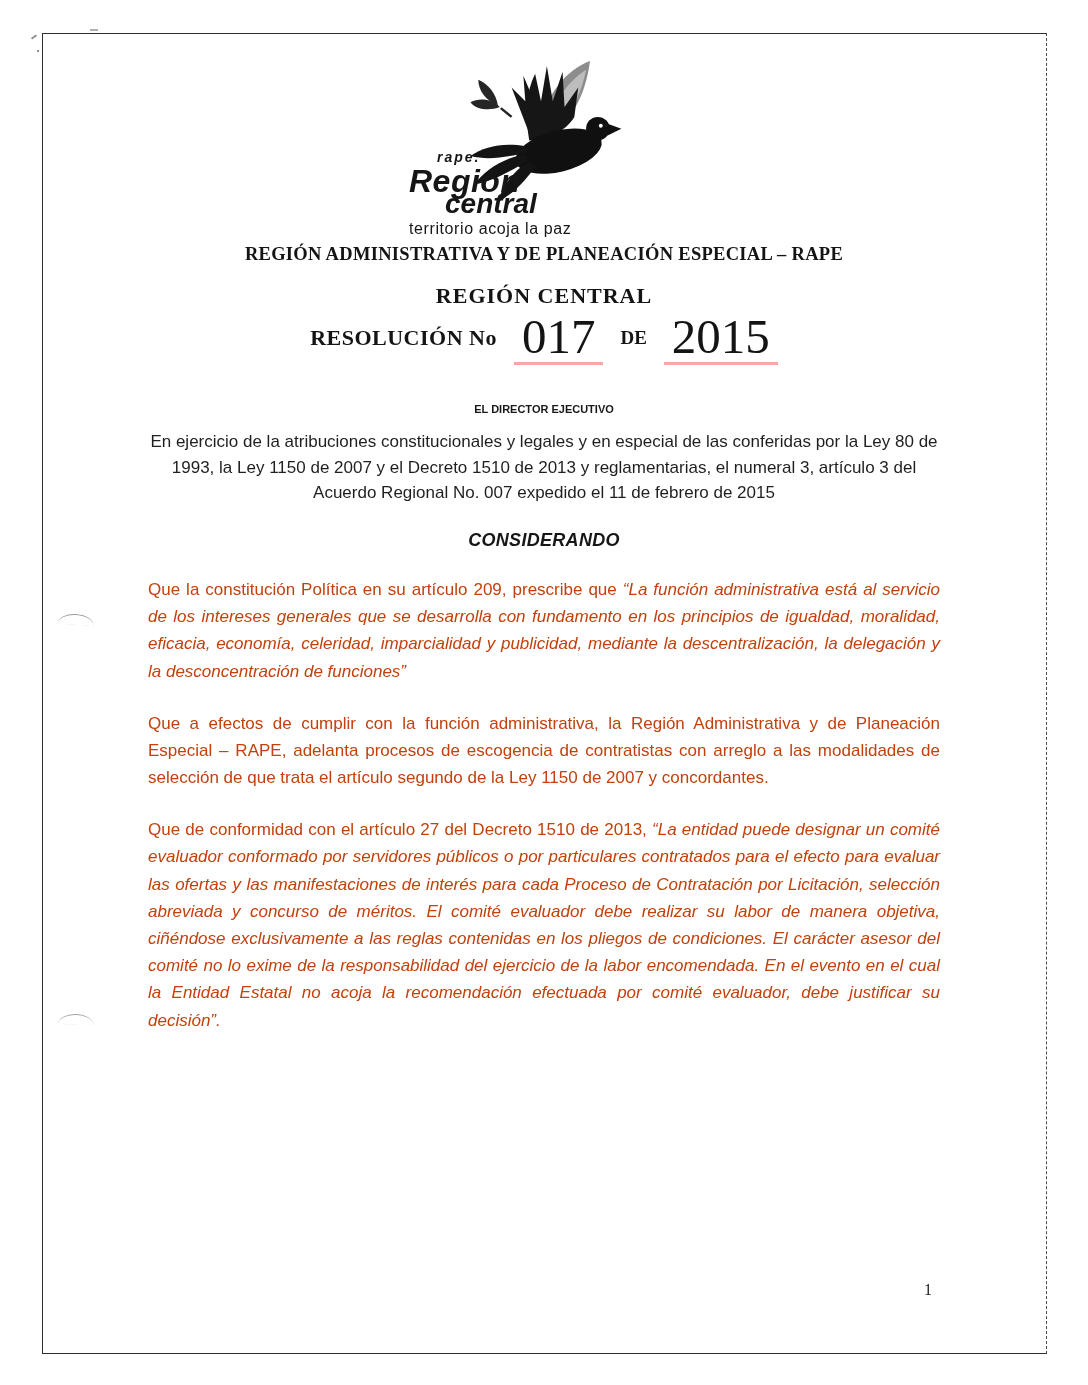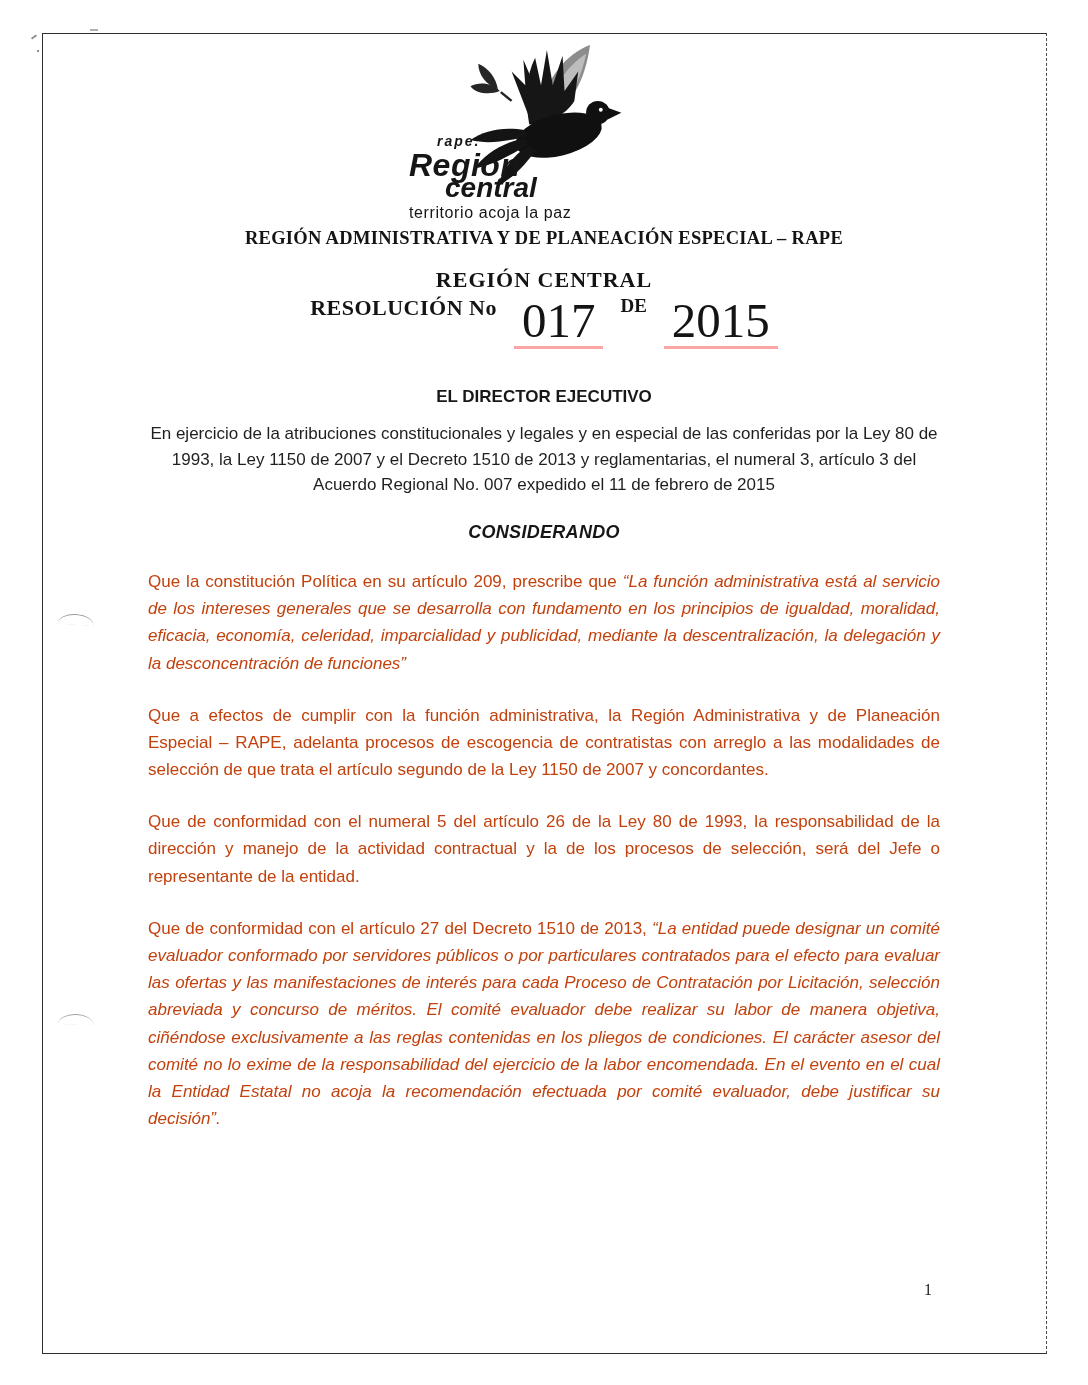--- a/index.html
+++ b/index.html
@@ -15,46 +15,46 @@
   .scan-border{
     position:absolute;
     left:42px;top:33px;
     width:1003px;height:1319px;
     border:1.5px solid #2e2e2e;
     border-right:1.5px dashed #4a4a4a;
     pointer-events:none;
   }
   .content{
     position:absolute;
-    left:148px;top:40px;
+    left:148px;top:56px;
     width:792px;
   }
   
   .logo-wrap{display:flex;justify-content:center;}
   .logo{position:relative;width:210px;height:172px;transform:translateX(-16px);}
   .logo svg{position:absolute;right:-6px;top:0;}
   .logo-text{position:absolute;left:-14px;top:94px;line-height:1;color:#161616;white-space:nowrap;}
   .logo-rape{font-size:14px;font-weight:bold;font-style:italic;letter-spacing:2px;margin-left:28px;}
   .logo-region{font-size:32px;font-weight:bold;font-style:italic;letter-spacing:.5px;margin-top:1px;}
   .logo-central{font-size:28px;font-weight:bold;font-style:italic;margin-left:36px;margin-top:-7px;}
   .logo-tagline{font-size:16px;margin-top:3px;letter-spacing:.6px;}
   
   .hdr1{margin-top:16px;text-align:center;font-family:"Liberation Serif",serif;
         font-weight:bold;font-size:18.5px;letter-spacing:.3px;color:#141414;}
   .hdr2{margin-top:18px;text-align:center;font-family:"Liberation Serif",serif;
         font-weight:bold;font-size:22px;letter-spacing:1px;color:#141414;}
-  .res-row{display:flex;justify-content:center;align-items:flex-start;gap:17px;
+  .res-row{display:flex;justify-content:center;align-items:center;gap:17px;
            font-family:"Liberation Serif",serif;color:#141414;margin-top:2px;}
   .res-label{font-weight:bold;font-size:22px;letter-spacing:.5px;}
   .res-num{font-size:49px;border-bottom:3px solid #fca5a5;padding:0 8px;line-height:1.05;}
   .res-de{font-weight:bold;font-size:19px;}
   .subject{margin:6px auto 0;width:740px;text-align:center;
            font-family:"Liberation Serif",serif;font-style:italic;
            font-size:19.5px;line-height:1.38;color:#1a1a1a;}
-  .director{margin-top:38px;text-align:center;font-weight:bold;font-size:17px;color:#181818;}
+  .director{margin-top:38px;text-align:center;font-weight:bold;font-size:11px;color:#181818;}
   .intro{margin:14px auto 0;width:792px;text-align:center;font-size:17px;line-height:1.5;}
   .considerando{margin-top:24px;text-align:center;font-weight:bold;font-style:italic;
                 font-size:18px;letter-spacing:.3px;color:#161616;}
   
   .body-par{margin:25px 0 0;text-align:justify;font-size:17px;line-height:1.6;color:#c2410c;}
   .q{font-style:italic;}
   
   .page-num{position:absolute;left:924px;top:1281px;
             font-family:"Liberation Serif",serif;font-size:16px;color:#222;}
   
@@ -133,20 +133,19 @@
 
     <div class="intro">En ejercicio de la atribuciones constitucionales y legales y en especial de las conferidas por la Ley 80 de 1993, la Ley 1150 de 2007 y el Decreto 1510 de 2013 y reglamentarias, el numeral 3, artículo 3 del Acuerdo Regional No. 007 expedido el 11 de febrero de 2015</div>
 
     <div class="considerando">CONSIDERANDO</div>
 
     <p class="body-par"><span>Que la constitución Política en su artículo 209, prescribe que </span><span class="q">“La función administrativa está al servicio de los intereses generales que se desarrolla con fundamento en los principios de igualdad, moralidad, eficacia, economía, celeridad, imparcialidad y publicidad, mediante la descentralización, la delegación y la desconcentración de funciones”</span></p>
 
     <p class="body-par"><span>Que a efectos de cumplir con la función administrativa, la Región Administrativa y de Planeación Especial – RAPE, adelanta procesos de escogencia de contratistas con arreglo a las modalidades de selección de que trata el artículo segundo de la Ley 1150 de 2007 y concordantes.</span><span class="q"></span></p>
 
 
-    <p class="body-par"><span>Que de conformidad con el numeral 5 del artículo 26 de la Ley 80 de 1993, la responsabilidad de la dirección y manejo de la actividad contractual y la de los procesos de selección, será del Jefe o representante de la entidad.</span><span class="q"></span></p>
 
     <p class="body-par"><span>Que de conformidad con el artículo 27 del Decreto 1510 de 2013, </span><span class="q">“La entidad puede designar un comité evaluador conformado por servidores públicos o por particulares contratados para el efecto para evaluar las ofertas y las manifestaciones de interés para cada Proceso de Contratación por Licitación, selección abreviada y concurso de méritos. El comité evaluador debe realizar su labor de manera objetiva, ciñéndose exclusivamente a las reglas contenidas en los pliegos de condiciones. El carácter asesor del comité no lo exime de la responsabilidad del ejercicio de la labor encomendada. En el evento en el cual la Entidad Estatal no acoja la recomendación efectuada por comité evaluador, debe justificar su decisión”.</span></p>
 
   </div>
 
   <div class="page-num">1</div>
 </div>
 
 </body></html>

